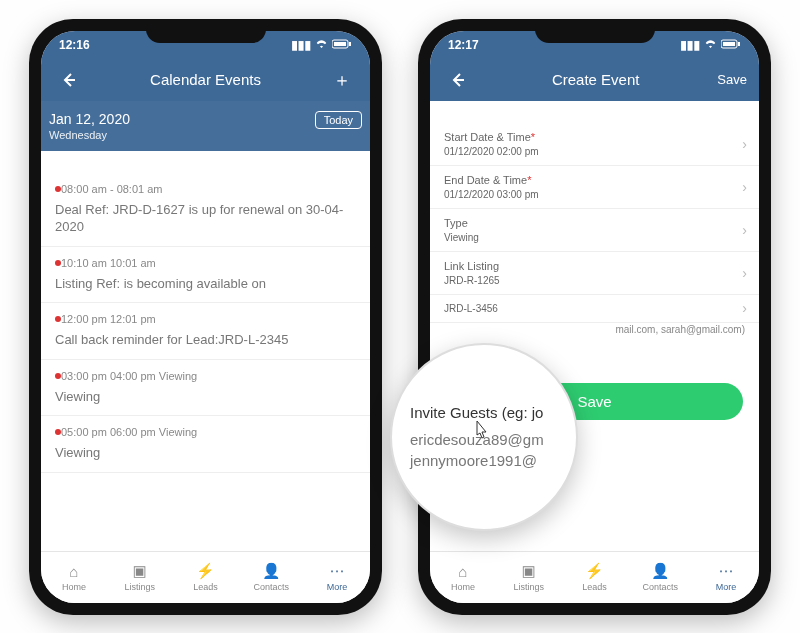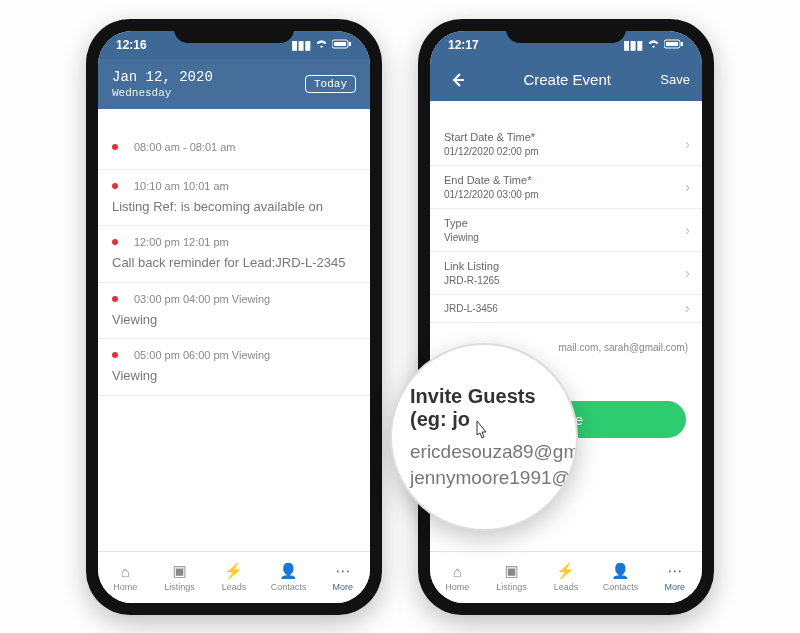--- a/index.html
+++ b/index.html
@@ -7,21 +7,21 @@
     background: #fefefe;
     font-family: -apple-system, "Helvetica Neue", Arial, sans-serif;
     width: 800px;
     height: 633px;
     display: flex;
     justify-content: center;
     align-items: center;
     gap: 36px;
   }
   .phone {
-    width: 296px;
+    width: 353px;
     height: 596px;
     background: #111;
     border-radius: 44px;
     padding: 12px;
     position: relative;
     box-shadow: 0 8px 26px rgba(0,0,0,.25);
   }
   .screen {
     width: 100%;
     height: 100%;
@@ -69,44 +69,43 @@
   .navbar .title { flex: 1; text-align: center; font-weight: 400; }
   .navbar .navbtn { width: 32px; display: flex; align-items: center; justify-content: center; font-size: 18px; }
   .navbar .navtxt { font-size: 13px; }
 
   .content { flex: 1; overflow: hidden; background: #fff; margin-top: 22px; }
 
   
   .datehdr {
     background: #456e9a;
     color: #fff;
-    padding: 10px 14px;
+    padding: 10px 8px;
     display: flex;
     justify-content: space-between;
-    align-items: center;
-    font-family: Liberation Mono, monospace;
+    align-items: flex-start;
   }
   .datehdr .d { font-size: 14px; }
   .datehdr .dow { font-size: 11px; opacity: .9; margin-top: 2px; }
   .todaybtn {
     border: 1px solid #fff;
     border-radius: 4px;
     padding: 2px 8px;
     font-size: 11px;
     color: #fff;
   }
   .elist { background: #fff; }
   .eitem {
     border-bottom: 1px solid #eee;
     padding: 10px 14px;
   }
   .eitem .time {
     display: flex;
     align-items: center;
-    gap: 16px;
+    gap: 0;
     font-size: 11px;
     color: #888;
     margin-bottom: 6px;
   }
   .dot { width: 6px; height: 6px; border-radius: 50%; background: #d33; display: inline-block; }
   .eitem .desc { font-size: 13px; color: #777; line-height: 1.35; }
 
   
   .form { background: #fff; }
   .field {
@@ -122,21 +121,21 @@
     right: 12px;
     top: 50%;
     transform: translateY(-50%);
     color: #bbb;
     font-size: 14px;
   }
   .hint {
     font-size: 10px;
     color: #888;
     text-align: right;
-    padding: 19px 14px 0;
+    padding: 1px 14px 0;
   }
   .savebtn {
     margin: 48px 16px 10px;
     background: #2ecc71;
     color: #fff;
     text-align: center;
     padding: 10px;
     border-radius: 20px;
     font-size: 15px;
   }
@@ -172,22 +171,22 @@
     background: #fff;
     border: 2px solid #ddd;
     box-shadow: 0 8px 24px rgba(0,0,0,0.22);
     overflow: hidden;
     display: flex;
     flex-direction: column;
     justify-content: center;
     padding: 0 18px;
     z-index: 20;
   }
-  .mag .mlbl { font-size: 20px; color: #333; margin-bottom: 6px; font-weight: bold; }
-  .mag .memail { font-size: 19px; color: #777; margin-top: 4px; white-space: nowrap; }
+  .mag .mlbl { font-size: 15px; color: #333; margin-bottom: 6px; }
+  .mag .memail { font-size: 15px; color: #777; margin-top: 4px; white-space: nowrap; }
   .cursor {
     position: absolute;
     left: 78px;
     top: 74px;
     font-size: 22px;
     z-index: 5;
   }
 </style>
 </head>
 <body>
@@ -206,33 +205,44 @@
         </span>
         <span>
           <svg width="20" height="10" viewBox="0 0 20 10">
               <rect x="0" y="1" width="16" height="8" rx="2" fill="none" stroke="#fff"></rect>
               <rect x="2" y="3" width="12" height="4" fill="#fff"></rect>
               <rect x="17" y="3" width="2" height="4" fill="#fff"></rect>
             </svg>
         </span>
       </span>
     </div>
+    <div class="navbar">
+      <span class="navbtn">
+        <svg width="16" height="16" viewBox="0 0 16 16">
+            <path d="M10 2L4 8l6 6" stroke="#fff" stroke-width="2" fill="none"></path>
+            <path d="M4 8h10" stroke="#fff" stroke-width="2"></path>
+          </svg>
+      </span>
+      <span class="title">Calendar Events</span>
+      <span class="navbtn">＋</span>
+    </div>
     <div class="datehdr">
       <div>
         <div class="d">Jan 12, 2020</div>
         <div class="dow">Wednesday</div>
       </div>
       <div class="todaybtn">Today</div>
     </div>
     <div class="content elist" id="elist">
         <div class="eitem">
           <div class="time">
             <span class="dot"></span>
             <span>08:00 am - 08:01 am</span>
           </div>
+          <div class="desc">Deal Ref: JRD-D-1627 is up for renewal on 30-04-2020</div>
         </div>
         <div class="eitem">
           <div class="time">
             <span class="dot"></span>
             <span>10:10 am 10:01 am</span>
           </div>
           <div class="desc">Listing Ref: is becoming available on</div>
         </div>
         <div class="eitem">
           <div class="time">

